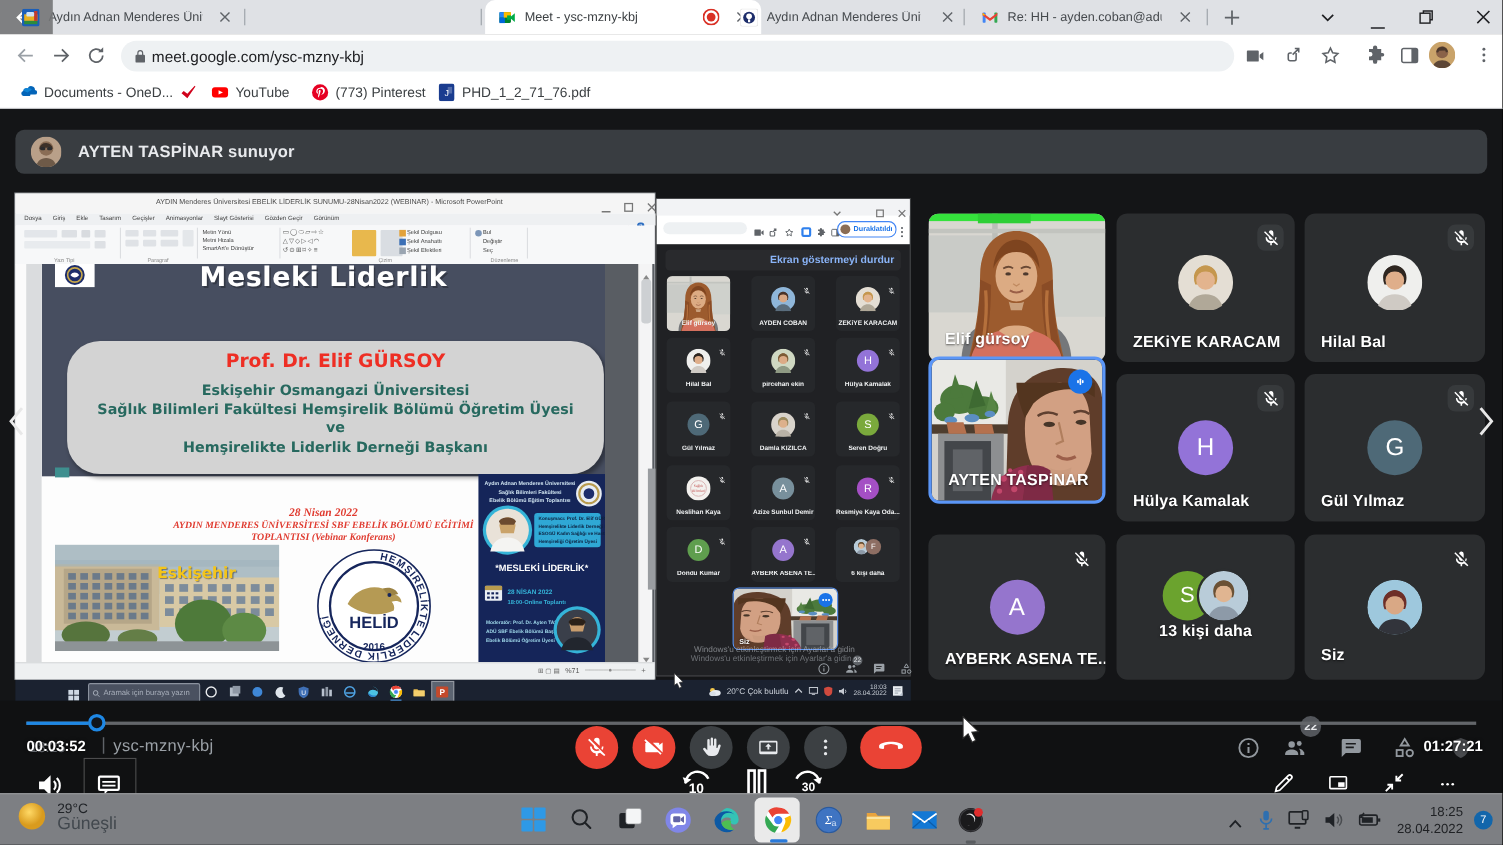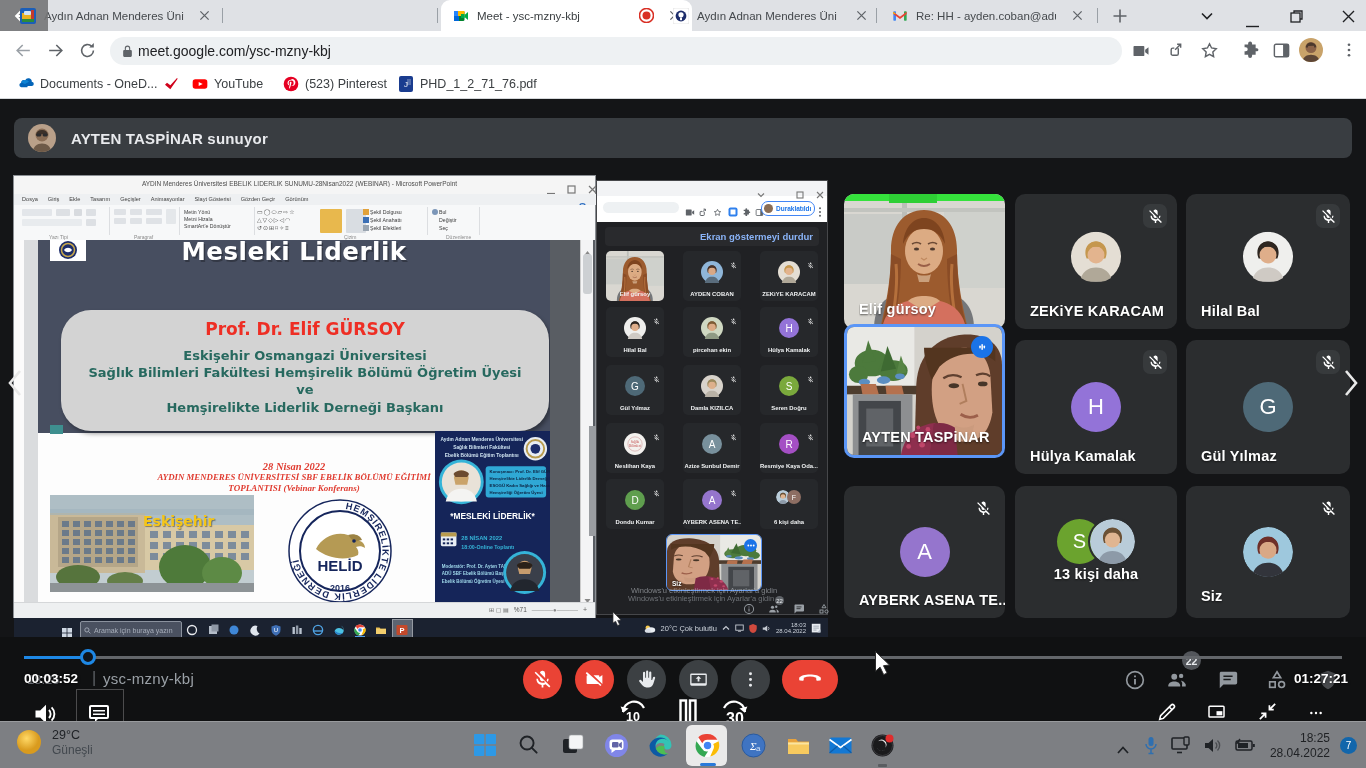--- a/index.html
+++ b/index.html
@@ -196,21 +196,21 @@
           <rect x="1" y="5" width="22" height="14" rx="4" fill="#f00"></rect>
           <path d="M10 9l6 3-6 3z" fill="#fff"></path>
         </svg></span>
       <span>YouTube</span>
     </div>
     <div class="bm" style="position: absolute; left: 283px;">
       <span class="bmi"><svg width="16" height="16" viewBox="0 0 24 24">
           <circle cx="12" cy="12" r="11" fill="#e60023"></circle>
           <path d="M12.3 5.5c-3.6 0-5.5 2.4-5.5 5 0 1.2.7 2.8 1.7 3.3.2.1.3 0 .3-.1l.3-1.2a.3.3 0 0 0-.1-.3 2.2 2.2 0 0 1-.5-1.6 3.7 3.7 0 0 1 3.9-3.7 3.4 3.4 0 0 1 3.6 3.5c0 2.3-1.2 4-2.7 4a1.2 1.2 0 0 1-1.3-1.6c.3-1 .7-2.1.7-2.8a1.1 1.1 0 0 0-1.1-1.2c-.9 0-1.5.9-1.5 2a3 3 0 0 0 .2 1.2l-1 4.3a8.6 8.6 0 0 0 0 2.6c0 .2.2.2.3.1a9.3 9.3 0 0 0 1.5-2.9l.6-2.2a2.5 2.5 0 0 0 2.1 1.1c2.8 0 4.8-2.6 4.8-5.8 0-2.5-2.2-4.7-5.3-4.7z" fill="#fff"></path>
         </svg></span>
-      <span>(523) Pinterest</span>
+      <span>(773) Pinterest</span>
     </div>
     <div class="bm" style="position: absolute; left: 398px;">
       <span class="bmi"><svg width="16" height="16" viewBox="0 0 16 16">
           <rect width="14" height="16" x="1" rx="2" fill="#1a3c8f"></rect>
           <text x="8" y="11" font-size="8" fill="#fff" text-anchor="middle" font-family="Liberation Sans">J</text>
           <rect x="9" y="3" width="4" height="6" fill="#fff" opacity=".25"></rect>
         </svg></span>
       <span>PHD_1_2_71_76.pdf</span>
     </div>
   </div>
@@ -895,21 +895,21 @@
         <defs>
           <radialGradient id="sg" cx="40%" cy="35%">
             <stop offset="0%" stop-color="#ffd966"></stop>
             <stop offset="100%" stop-color="#d99b1e"></stop>
           </radialGradient>
         </defs>
         <circle cx="15" cy="15" r="12" fill="url(#sg)"></circle>
       </svg>
       <span style="margin-left:8px">
         <span style="display:block;font-size:12.5px;color:#202327;line-height:15px">29°C</span>
-        <span style="display:block;font-size:12px;color:#42484e;line-height:14px">Güneşli</span>
+        <span style="display:block;font-size:16px;color:#42484e;line-height:14px">Güneşli</span>
       </span>
     </div>
     <div style="position: absolute; left: 473px; top: 11px; width: 25px; height: 25px;"><svg width="24" height="24" viewBox="0 0 24 24">
         <g fill="#2e99e6">
           <rect x="1" y="1" width="10.3" height="10.3" rx="1"></rect>
           <rect x="12.7" y="1" width="10.3" height="10.3" rx="1"></rect>
           <rect x="1" y="12.7" width="10.3" height="10.3" rx="1"></rect>
           <rect x="12.7" y="12.7" width="10.3" height="10.3" rx="1"></rect>
         </g>
       </svg></div>
@@ -1268,21 +1268,21 @@
     </svg><div style="position:absolute;left:0;right:0;top:13px;text-align:center;color:#fff;font-size:12.5px;font-weight:bold">10</div></div>
 <div style="position: absolute; left: 672px; top: 697px; width: 32px; height: 30px;"><svg width="32" height="30" viewBox="0 0 32 30">
       <g fill="none" stroke="#fff" stroke-width="2.4">
         <rect x="8.5" y="3.5" width="5.5" height="22"></rect>
         <rect x="18" y="3.5" width="5.5" height="22"></rect>
       </g>
     </svg></div>
 <div style="position: absolute; left: 720px; top: 697px; width: 30px; height: 30px;"><svg width="30" height="18" viewBox="0 0 30 18">
       <path fill="none" stroke="#fff" stroke-width="2.2" d="M25 15A11 11 0 0 0 4 11"></path>
       <path fill="#fff" d="M27.4 9.5l-2.6 6.3-5.4-4.2z"></path>
-    </svg><div style="position:absolute;left:0;right:0;top:13px;text-align:center;color:#fff;font-size:16px;font-weight:bold">30</div></div>
+    </svg><div style="position:absolute;left:0;right:0;top:13px;text-align:center;color:#fff;font-size:11px;font-weight:bold">30</div></div>
 <div style="position: absolute; left: 1156px; top: 701px; width: 22px; height: 22px;"><svg viewBox="0 0 24 24" width="100%" height="100%">
       <path fill="none" stroke="#fff" stroke-width="1.7" d="M4 20l1-4L16.5 4.5a2 2 0 0 1 3 3L8 19zM14.5 6.5l3 3"></path>
     </svg></div>
 <div style="position: absolute; left: 1205px; top: 702px; width: 23px; height: 20px;"><svg viewBox="0 0 24 24" width="100%" height="100%">
       <rect x="3" y="5" width="18" height="13" rx="1" fill="none" stroke="#fff" stroke-width="1.8"></rect>
       <rect x="12" y="11" width="7" height="5" fill="#fff"></rect>
     </svg></div>
 <div style="position: absolute; left: 1256px; top: 700px; width: 23px; height: 23px;"><svg viewBox="0 0 24 24" width="100%" height="100%">
       <g stroke="#fff" stroke-width="1.8" fill="none">
         <path d="M20 4l-6 6M14 5.5V10h4.5M4 20l6-6M10 18.5V14H5.5"></path>

